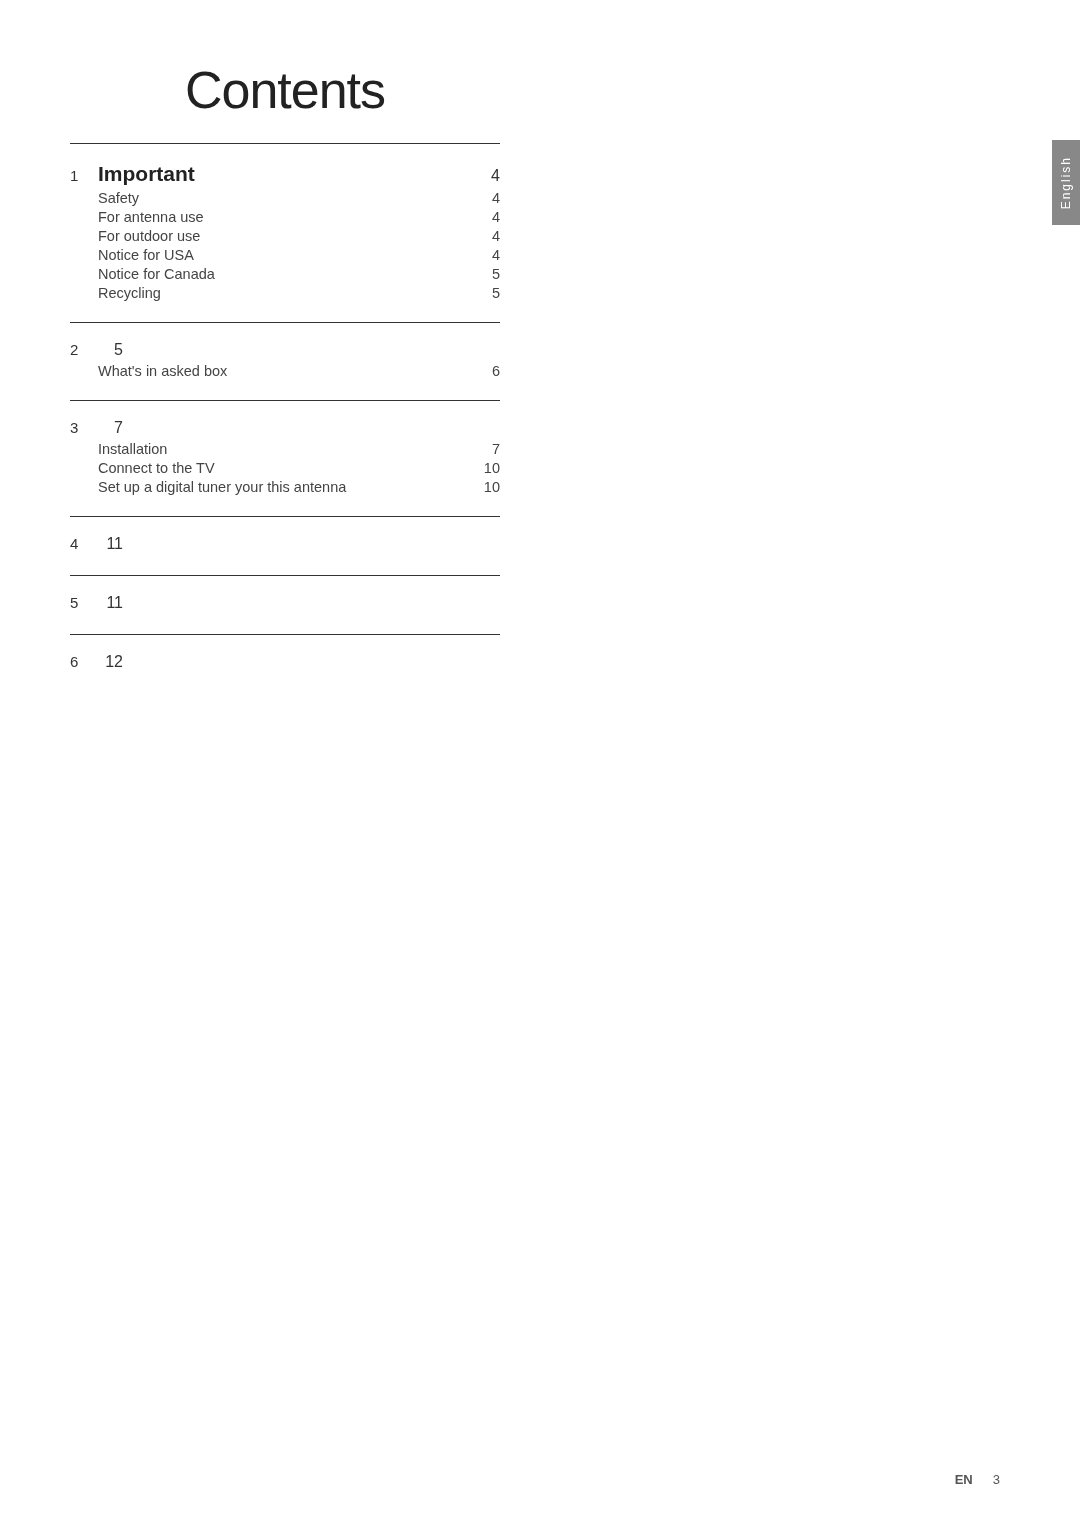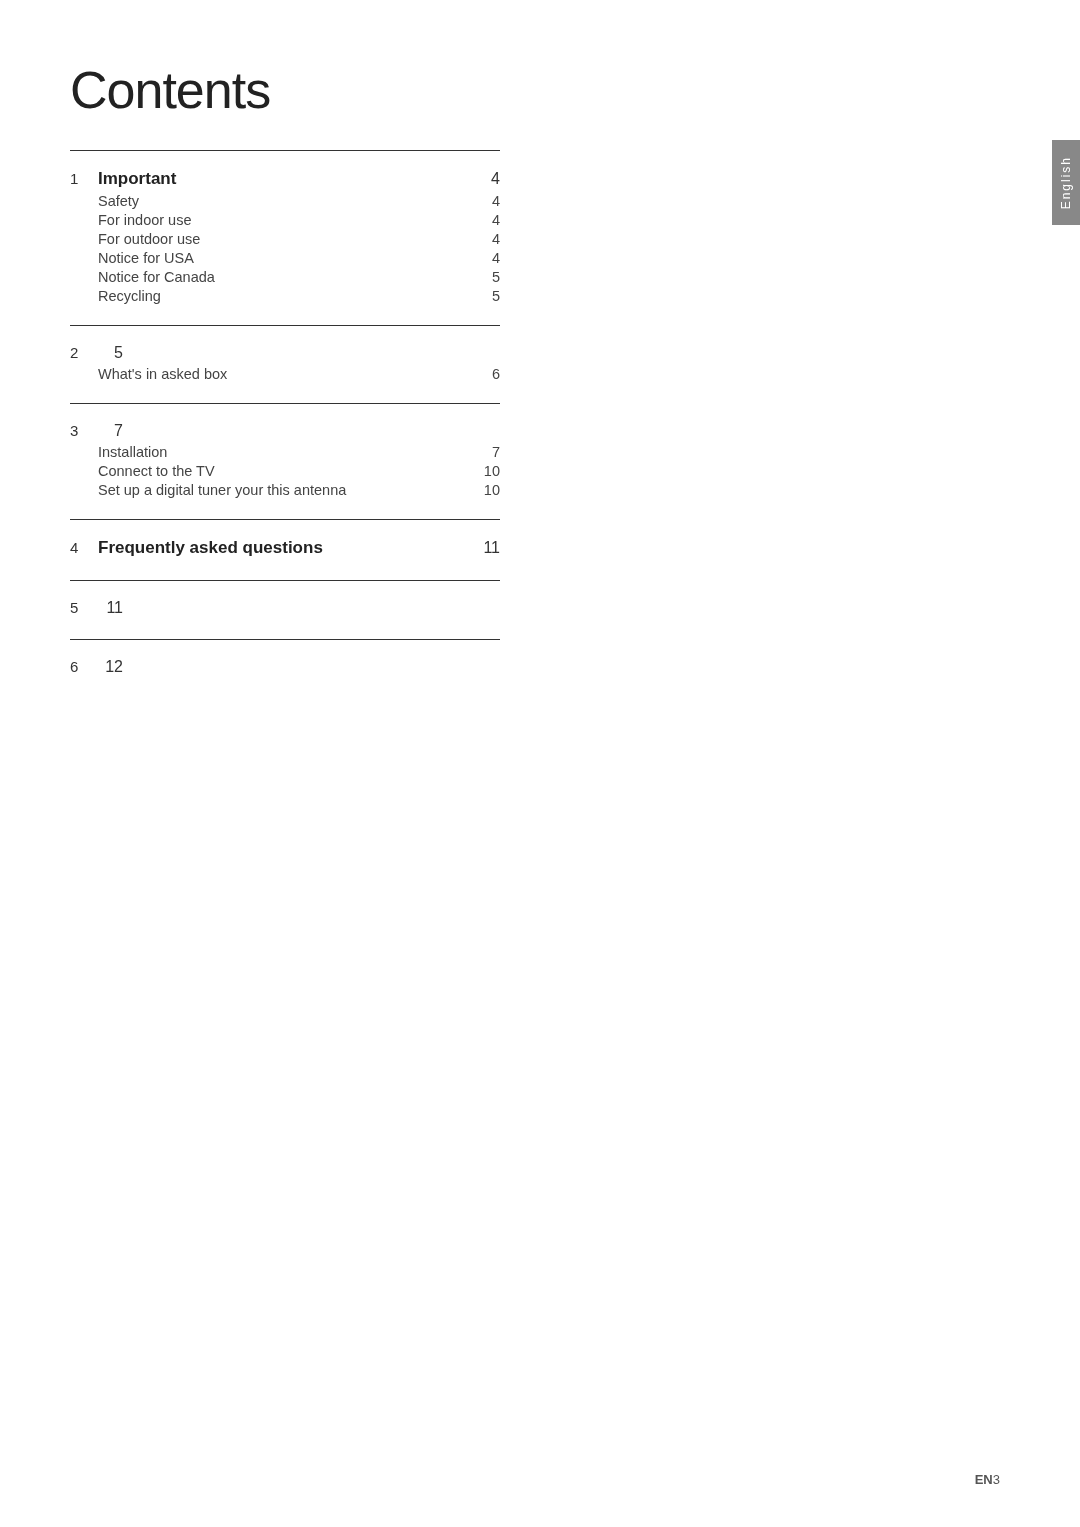--- a/index.html
+++ b/index.html
@@ -19,22 +19,23 @@
 
     .page-content {
       padding: 60px 80px 60px 70px;
       max-width: 580px;
     }
 
     .page-title {
       font-size: 52px;
       font-weight: 300;
       color: #222222;
-      margin-bottom: 30px;
+      margin-bottom: 23px;
       letter-spacing: -1px;
+      text-align: center;
     }
 
     .toc-section {
       border-top: 1.5px solid #333333;
       padding: 18px 0 18px 0;
     }
 
     .toc-row {
       display: flex;
       align-items: baseline;
@@ -42,21 +43,21 @@
     }
 
     .toc-number {
       font-size: 15px;
       color: #333333;
       width: 28px;
       flex-shrink: 0;
     }
 
     .toc-title-bold {
-      font-size: 17px;
+      font-size: 21px;
       font-weight: bold;
       color: #222222;
       flex: 1;
     }
 
     .toc-sub-row {
       display: flex;
       align-items: baseline;
       margin-bottom: 3px;
       padding-left: 28px;
@@ -106,21 +107,21 @@
       letter-spacing: 2px;
       font-weight: normal;
     }
 
     
     .page-footer {
       position: absolute;
       bottom: 40px;
       right: 80px;
       display: flex;
-      gap: 0;
+      gap: 20px;
     }
 
     .footer-en {
       font-size: 13px;
       color: #555555;
       font-weight: bold;
     }
 
     .footer-page {
       font-size: 13px;
@@ -137,21 +138,21 @@
     <div class="toc-row">
       <span class="toc-number">1</span>
       <span class="toc-title-bold">Important</span>
       <span class="toc-page-bold">4</span>
     </div>
     <div class="toc-sub-row">
       <span class="toc-sub-title">Safety</span>
       <span class="toc-page">4</span>
     </div>
     <div class="toc-sub-row">
-      <span class="toc-sub-title">For indoor use</span>
+      <span class="toc-sub-title">For antenna use</span>
       <span class="toc-page">4</span>
     </div>
     <div class="toc-sub-row">
       <span class="toc-sub-title">For outdoor use</span>
       <span class="toc-page">4</span>
     </div>
     <div class="toc-sub-row">
       <span class="toc-sub-title">Notice for USA</span>
       <span class="toc-page">4</span>
     </div>
@@ -191,21 +192,20 @@
     </div>
     <div class="toc-sub-row">
       <span class="toc-sub-title">Set up a digital tuner your this antenna</span>
       <span class="toc-page">10</span>
     </div>
   </div>
 
   <div class="toc-section">
     <div class="toc-row">
       <span class="toc-number">4</span>
-      <span class="toc-title-bold">Frequently asked questions</span>
       <span class="toc-page-bold">11</span>
     </div>
   </div>
 
   <div class="toc-section">
     <div class="toc-row">
       <span class="toc-number">5</span>
       <span class="toc-page-bold">11</span>
     </div>
   </div>

